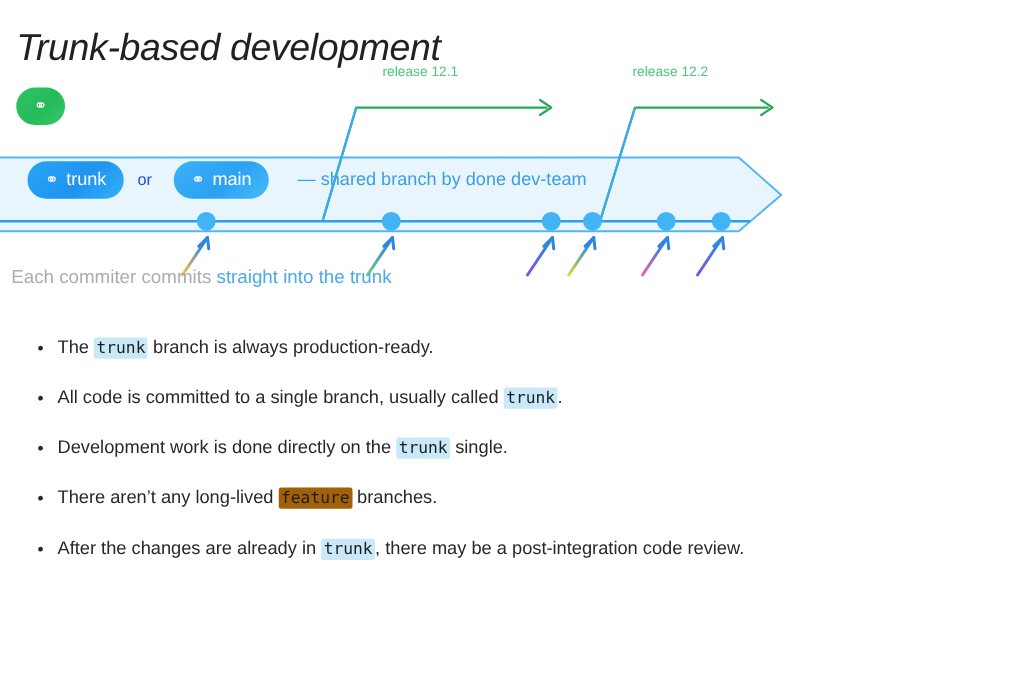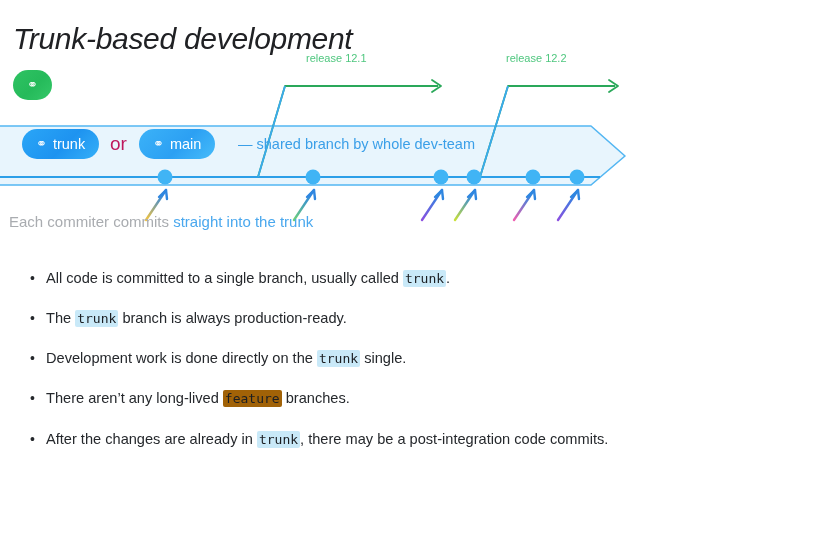--- a/index.html
+++ b/index.html
@@ -84,22 +84,22 @@
     height: 30px;
     line-height: 30px;
     background: linear-gradient(135deg, #3bb2f8 0%, #2ca0f3 55%, #46bcfa 100%);
   }
   #label-or {
     position: absolute;
     left: 110px;
     top: 85px;
     height: 30px;
     line-height: 30px;
-    font-size: 19px;
-    color: #be185d;
+    font-size: 13px;
+    color: #1d4ed8;
   }
   #label-shared {
     position: absolute;
     left: 238px;
     top: 85px;
     height: 30px;
     line-height: 30px;
     font-size: 14.5px;
     color: #3a9fe8;
     white-space: nowrap;
@@ -252,26 +252,26 @@
     <span>trunk</span>
   </div>
 
   <div id="label-or">or</div>
 
   <div class="pill" id="pill-main">
     <span class="glyph">⚭</span>
     <span>main</span>
   </div>
 
-  <div id="label-shared">— shared branch by whole dev-team</div>
+  <div id="label-shared">— shared branch by done dev-team</div>
 
   <div id="caption">
     <span class="grey">Each commiter  commits </span><span class="blue">straight  into the trunk</span>
   </div>
 </div>
 
 <div id="bullets">
+    <div class="bullet"><span>The </span><code class="hl hl-blue">trunk</code><span> branch is always production-ready.</span></div>
     <div class="bullet"><span>All code is committed to a single branch, usually called </span><code class="hl hl-blue">trunk</code><span>.</span></div>
-    <div class="bullet"><span>The </span><code class="hl hl-blue">trunk</code><span> branch is always production-ready.</span></div>
     <div class="bullet"><span>Development work is done directly on the </span><code class="hl hl-blue">trunk</code><span> single.</span></div>
     <div class="bullet"><span>There aren’t any long-lived </span><code class="hl hl-purple">feature</code><span> branches.</span></div>
-    <div class="bullet"><span>After the changes are already in </span><code class="hl hl-blue">trunk</code><span>, there may be a post-integration code commits.</span></div>
+    <div class="bullet"><span>After the changes are already in </span><code class="hl hl-blue">trunk</code><span>, there may be a post-integration code review.</span></div>
   </div>
 
 </body></html>

